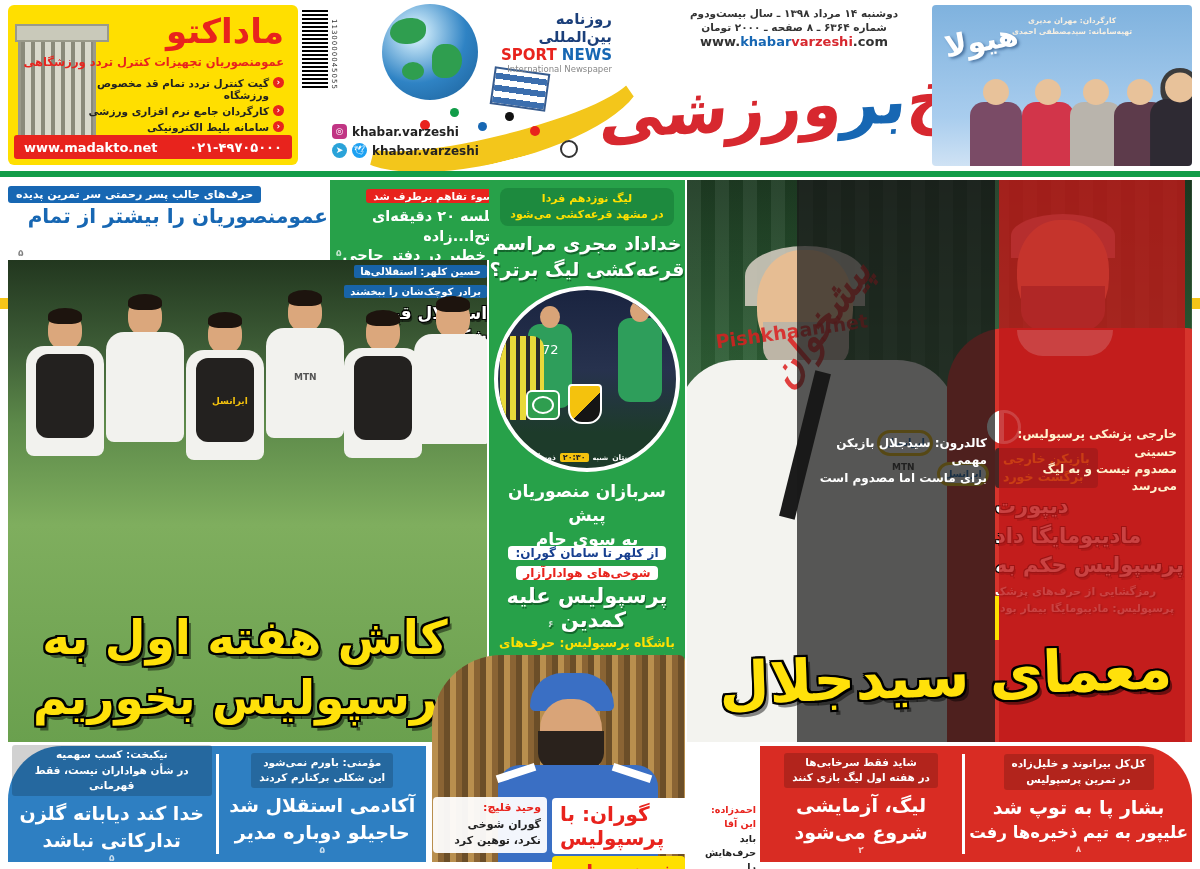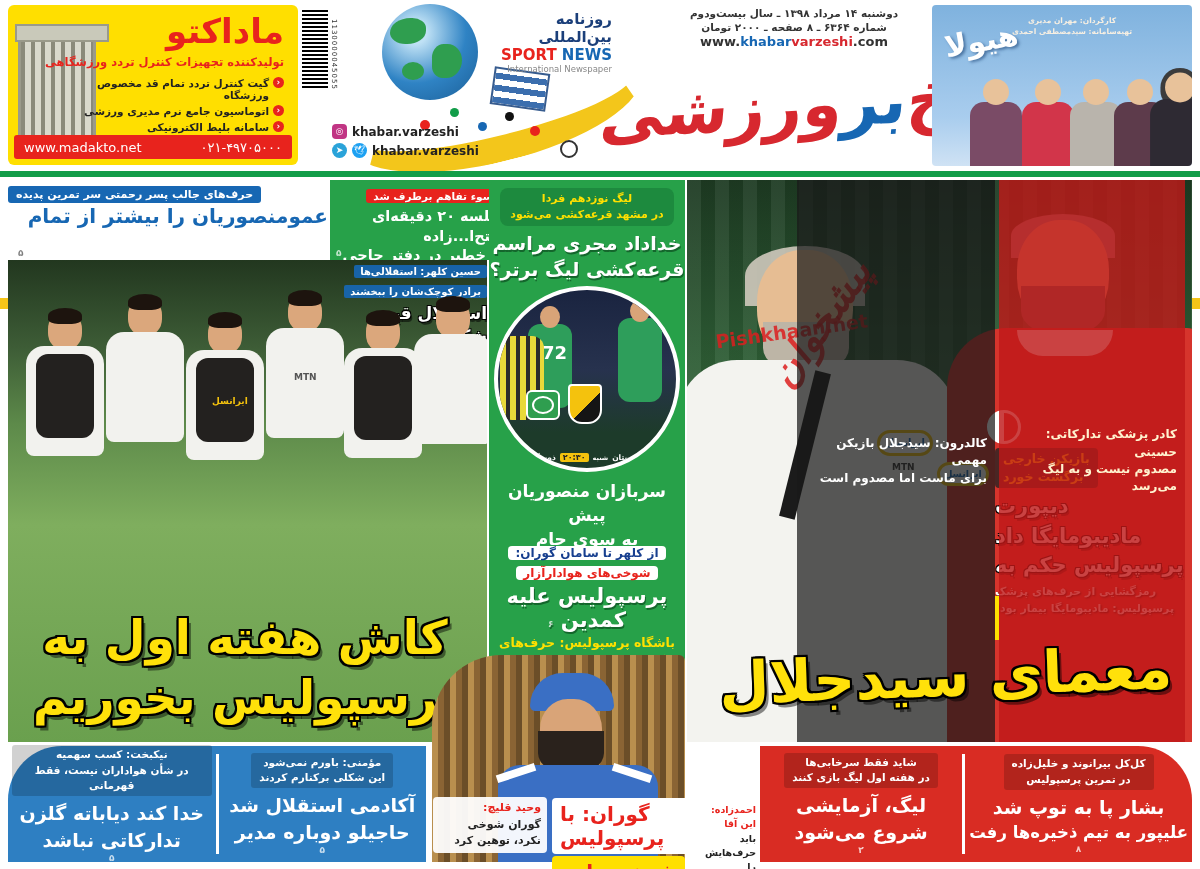--- a/index.html
+++ b/index.html
@@ -9,21 +9,21 @@
   .outline{text-shadow:-2px -2px 0 #000,2px -2px 0 #000,-2px 2px 0 #000,2px 2px 0 #000,-2px 0 0 #000,2px 0 0 #000,0 -2px 0 #000,0 2px 0 #000,4px 5px 0 rgba(0,0,0,.45)}
   .outline-thin{text-shadow:-1px -1px 0 #000,1px -1px 0 #000,-1px 1px 0 #000,1px 1px 0 #000,2px 3px 0 rgba(0,0,0,.5)}
   
   .ad-madakto{left:8px;top:5px;width:290px;height:160px;background:#ffdf00;border-radius:6px;overflow:hidden}
   .madakto-title{position:absolute;right:14px;top:6px;font-size:34px;font-weight:bold;color:#e8231d}
   .madakto-sub{position:absolute;right:14px;top:50px;font-size:11.5px;font-weight:bold;color:#e8231d}
   .madakto-items{position:absolute;right:14px;top:72px;width:200px}
   .madakto-items .it{font-size:10.5px;font-weight:bold;color:#222;margin-bottom:4px;display:flex;gap:4px;justify-content:flex-start}
   .bullet{width:11px;height:11px;border-radius:50%;background:#e8231d;color:#fff;font-size:8px;line-height:11px;text-align:center;flex:0 0 11px}
   .madakto-bar{position:absolute;left:6px;right:6px;bottom:6px;height:24px;background:#e8231d;border-radius:3px;display:flex;align-items:center;justify-content:space-between;padding:0 10px;direction:ltr}
-  .madakto-bar span{color:#fff;font-weight:normal;font-size:13px}
+  .madakto-bar span{color:#fff;font-weight:bold;font-size:13px}
   .turnstile{position:absolute;left:10px;top:28px;width:78px;height:118px;background:repeating-linear-gradient(90deg,#8a8a7a 0 4px,#d9d9cc 4px 10px);border:3px solid #9a9a8a;border-radius:4px}
   .turnstile:before{content:"";position:absolute;left:-6px;top:-12px;width:90px;height:14px;background:#c9c9ba;border:2px solid #9a9a8a}
   .barcode{left:302px;top:10px;width:26px;height:78px;background:repeating-linear-gradient(0deg,#000 0 2px,#fff 2px 4px)}
   .barcode-digits{left:326px;top:10px;width:12px;height:80px;writing-mode:vertical-rl;font-size:7px;color:#333;letter-spacing:1px}
   .globe{left:382px;top:4px;width:96px;height:96px;border-radius:50%;background:radial-gradient(circle at 35% 30%,#bfe1f5 0 12%,#2f83c4 55%,#1b5e96 100%);overflow:hidden}
   .globe .land1{position:absolute;left:8px;top:14px;width:36px;height:26px;background:#2f9e4f;border-radius:60% 40% 55% 45%}
   .globe .land2{position:absolute;left:50px;top:40px;width:30px;height:34px;background:#2f9e4f;border-radius:45% 55% 60% 40%}
   .globe .land3{position:absolute;left:20px;top:58px;width:22px;height:18px;background:#2f9e4f;border-radius:50%}
   .swoosh{left:345px;top:58px;width:300px;height:104px;border:0;border-bottom:26px solid #f3c61b;border-left:14px solid transparent;border-right:10px solid transparent;border-radius:50%;transform:rotate(-14deg)}
   .dot{position:absolute;border-radius:50%}
@@ -80,21 +80,21 @@
   
   .col-middle{left:489px;top:180px;width:196px;height:562px;background:#27a149;text-align:center;overflow:hidden}
   .chip-green{display:inline-block;background:#1d8a3e;border-radius:8px;padding:3px 10px;margin-top:8px}
   .chip-green div{color:#ffe000;font-size:11px;font-weight:bold;line-height:1.45}
   .mid-head{color:#fff;font-size:19px;font-weight:bold;line-height:1.35;margin-top:5px;text-shadow:1px 2px 0 #14662c}
   .ref{font-size:9px;color:rgba(0,0,0,.5);font-weight:bold}
   .ref-w{font-size:9px;color:rgba(255,255,255,.75);font-weight:bold}
   .circle-photo{position:absolute;left:50%;top:106px;transform:translateX(-50%);width:186px;height:186px;border-radius:50%;border:4px solid #fff;background:linear-gradient(180deg,#1a2440 0,#27324e 45%,#1d3b2a 80%);overflow:hidden}
   .cp-player{position:absolute;width:44px;height:84px;border-radius:12px}
   .cp-head{position:absolute;width:20px;height:22px;border-radius:50%;background:#d9a478}
-  .cp-num{position:absolute;color:#fff;font-size:18px;font-weight:bold}
+  .cp-num{position:absolute;color:#fff;font-size:13px;font-weight:normal}
   .logo-zob{position:absolute;left:28px;bottom:48px;width:34px;height:30px;background:#2f9e4f;border:2px solid #fff;border-radius:6px}
   .logo-zob:after{content:"";position:absolute;inset:4px;border:2px solid #fff;border-radius:50%}
   .logo-itt{position:absolute;left:70px;bottom:44px;width:34px;height:40px;background:linear-gradient(135deg,#f4c20d 0 55%,#151515 55%);border:2px solid #fff;border-radius:4px 4px 14px 14px}
   .cp-cap{position:absolute;left:0;right:0;bottom:6px;display:flex;justify-content:center;gap:4px;align-items:center}
   .cp-cap .t{color:#fff;font-size:7.5px;font-weight:bold}
   .cp-cap .time{background:#f4c20d;color:#222;font-size:8px;font-weight:bold;padding:0 3px;border-radius:2px}
   .zob-head{position:absolute;left:0;right:0;top:300px;color:#fff;font-size:17px;font-weight:bold;line-height:1.4}
   .comedian{position:absolute;left:0;right:0;top:362px}
   .chip-wh{display:inline-block;background:#fff;border-radius:4px;padding:0 7px;font-size:12px;font-weight:bold;margin-bottom:2px}
   .chip-wh.bl{color:#173f8f}.chip-wh.rd{color:#e8231d}
@@ -160,29 +160,29 @@
   .edge-marker{width:11px;height:11px;background:#f5c518;position:absolute}
 </style>
 </head>
 <body>
 
 <div id="page">
 
   <div class="abs ad-madakto">
     <div class="turnstile"></div>
     <div class="madakto-title">ماداکتو</div>
-    <div class="madakto-sub">تولیدکننده تجهیزات کنترل تردد ورزشگاهی</div>
+    <div class="madakto-sub">عمومنصوریان تجهیزات کنترل تردد ورزشگاهی</div>
     <div class="madakto-items">
       <div class="it">
           <span class="bullet">‹</span>
           <span>گیت کنترل تردد تمام قد مخصوص ورزشگاه</span>
         </div>
       <div class="it">
           <span class="bullet">‹</span>
-          <span>اتوماسیون جامع نرم مدیری ورزشی</span>
+          <span>کارگردان جامع نرم افزاری ورزشی</span>
         </div>
       <div class="it">
           <span class="bullet">‹</span>
           <span>سامانه بلیط الکترونیکی</span>
         </div>
       <div class="it">
           <span class="bullet">‹</span>
           <span>کیوسک هوشمند جهت فروش بلیط</span>
         </div>
     </div>
@@ -454,21 +454,21 @@
       </div>
     </div>
     <div class="irancell-pill">ایرانسل</div>
 
     <div class="strip calderon">
       <div>کالدرون: سیدجلال بازیکن مهمی</div>
       <div>برای ماست اما مصدوم است</div>
     </div>
     <div class="strip-div"></div>
     <div class="strip medical">
-      <div>کادر پزشکی تدارکاتی: حسینی</div>
+      <div>خارجی پزشکی پرسپولیس: حسینی</div>
       <div>مصدوم نیست و به لیگ می‌رسد</div>
     </div>
 
     <div class="big-right">
       <div class="big-yellow outline">معمای سیدجلال</div>
     </div>
   </div>
 
   <div class="band band-blue">
     <div class="half">

